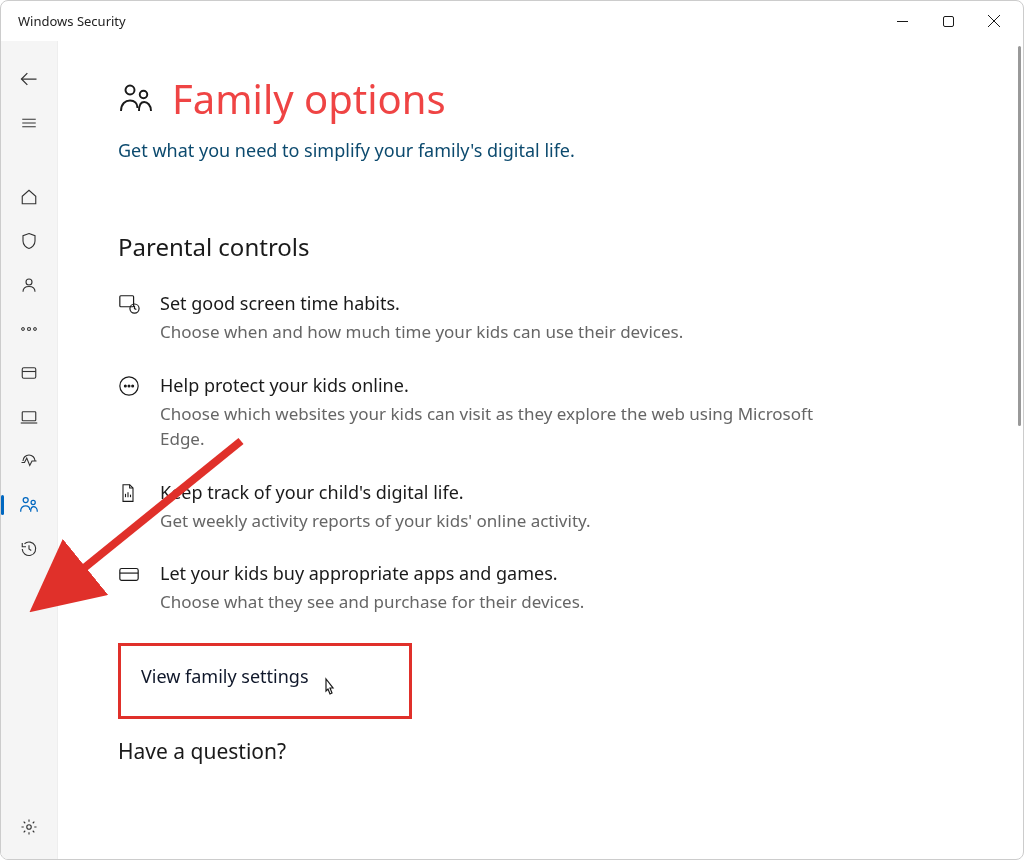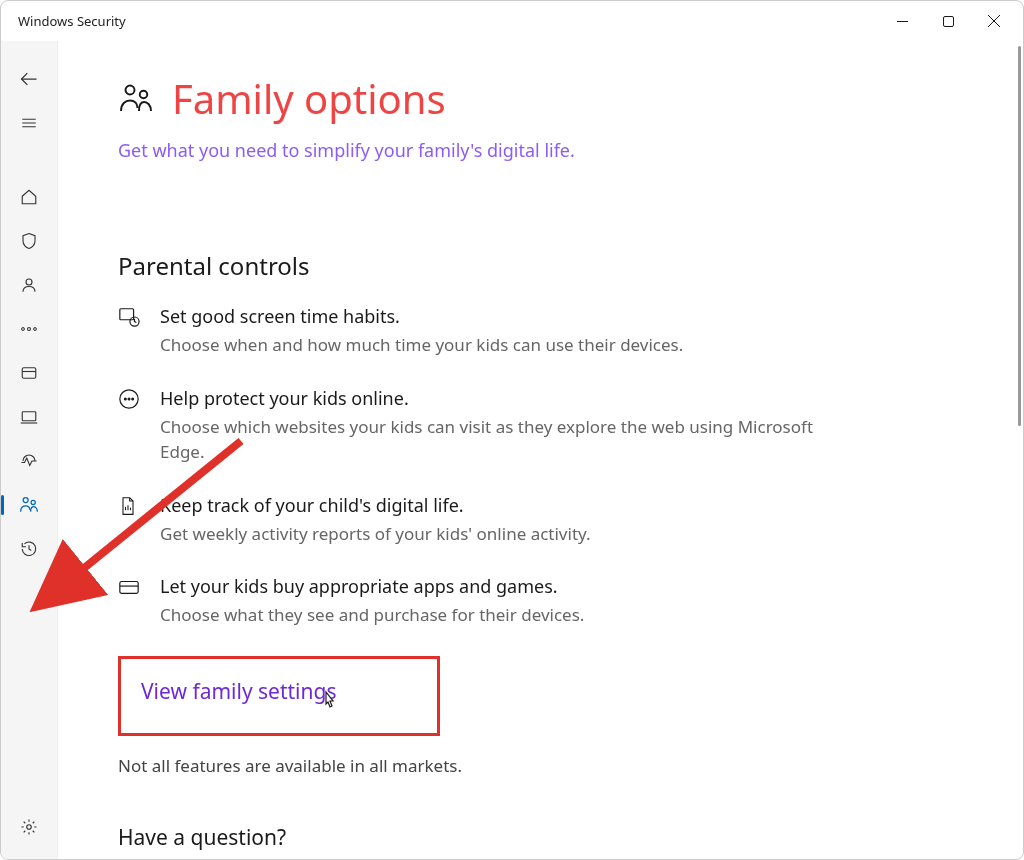--- a/index.html
+++ b/index.html
@@ -82,27 +82,27 @@
       gap: 18px;
       margin-bottom: 12px;
     }
     .page-title {
       font-size: 40px;
       font-weight: 400;
       color: #ef4444;
     }
     .page-subtitle {
       font-size: 18px;
-      color: #8b5cf6;
-      margin-bottom: 87px;
+      color: #0c4a6e;
+      margin-bottom: 68px;
     }
     .section-title {
       font-size: 24px;
       font-weight: 400;
-      margin-bottom: 22px;
+      margin-bottom: 28px;
     }
     .feature {
       display: flex;
       gap: 20px;
       margin-bottom: 28px;
       max-width: 720px;
     }
     .feature-icon {
       width: 22px;
       flex-shrink: 0;
@@ -120,22 +120,22 @@
       line-height: 1.5;
     }
     .link-box {
       display: inline-block;
       border: 3px solid #e0302a;
       padding: 18px 100px 28px 20px;
       margin-bottom: 18px;
       position: relative;
     }
     .link-text {
-      font-size: 21px;
-      color: #6d28d9;
+      font-size: 18px;
+      color: #0f172a;
     }
     .link-cursor {
       position: absolute;
       left: 198px;
       top: 30px;
     }
     .disclaimer {
       font-size: 17px;
       color: #444;
       margin-bottom: 46px;
@@ -341,21 +341,20 @@
 
     <div class="link-box">
       <span class="link-text">View family settings</span>
       <span class="link-cursor">
         <svg width="20" height="24" viewBox="0 0 20 24" fill="#fff" stroke="#1a1a1a" stroke-width="1.2">
             <path d="M7 3 L7 15 L9 13 L11 18 L13 17 L11 12 L14 12 Z"></path>
           </svg>
       </span>
     </div>
 
-    <div class="disclaimer">Not all features are available in all markets.</div>
 
     <h2 class="question">Have a question?</h2>
   </div>
 </div>
 
 <svg class="annotation-arrow" width="1024" height="860" style="left:0;top:0;">
   <defs>
     <marker id="ah" markerWidth="9" markerHeight="9" refX="2" refY="4.5" orient="auto">
       <polygon points="0 0, 9 4.5, 0 9" fill="#e0302a"></polygon>
     </marker>

